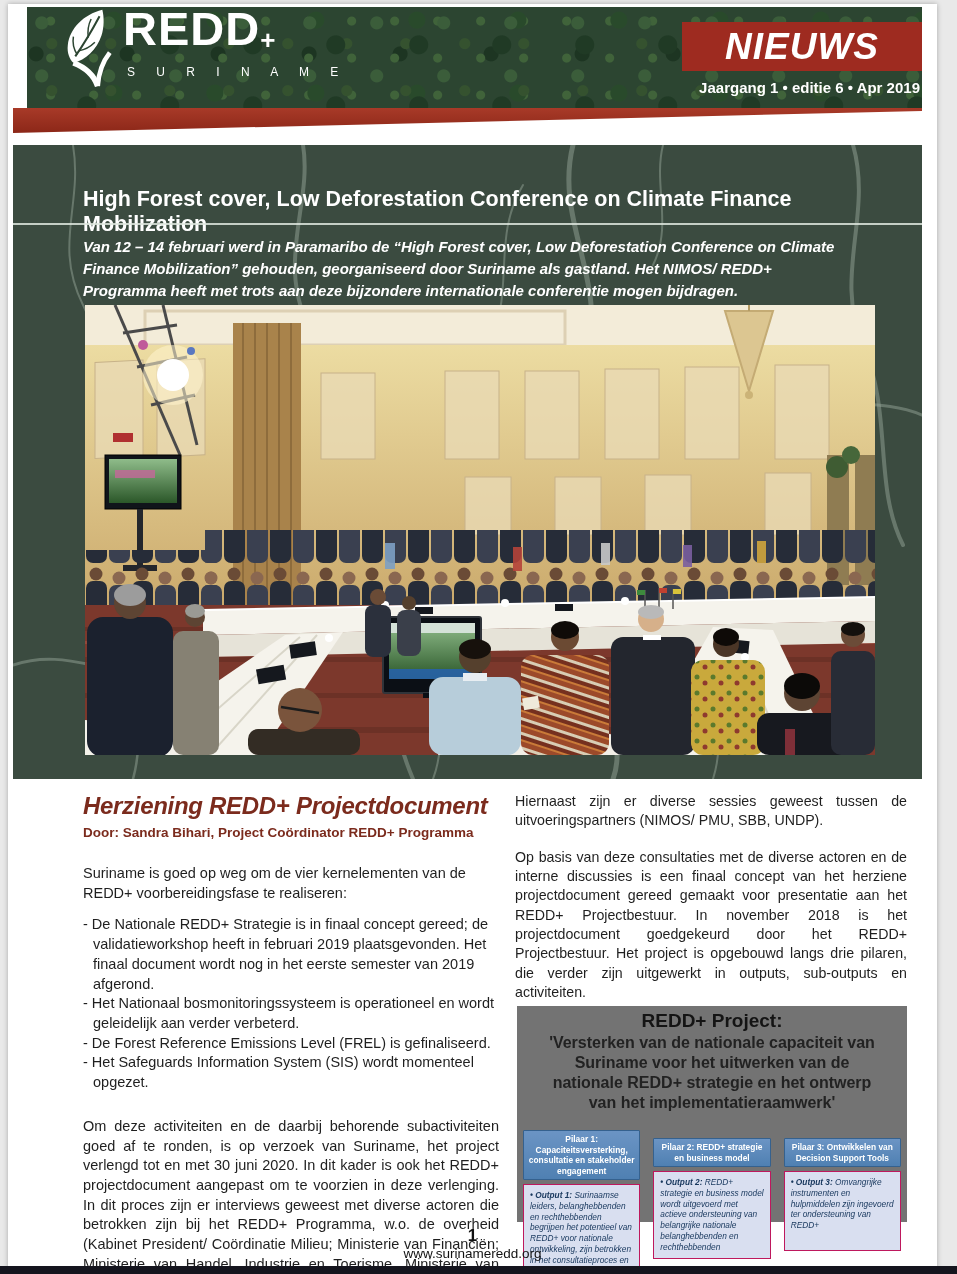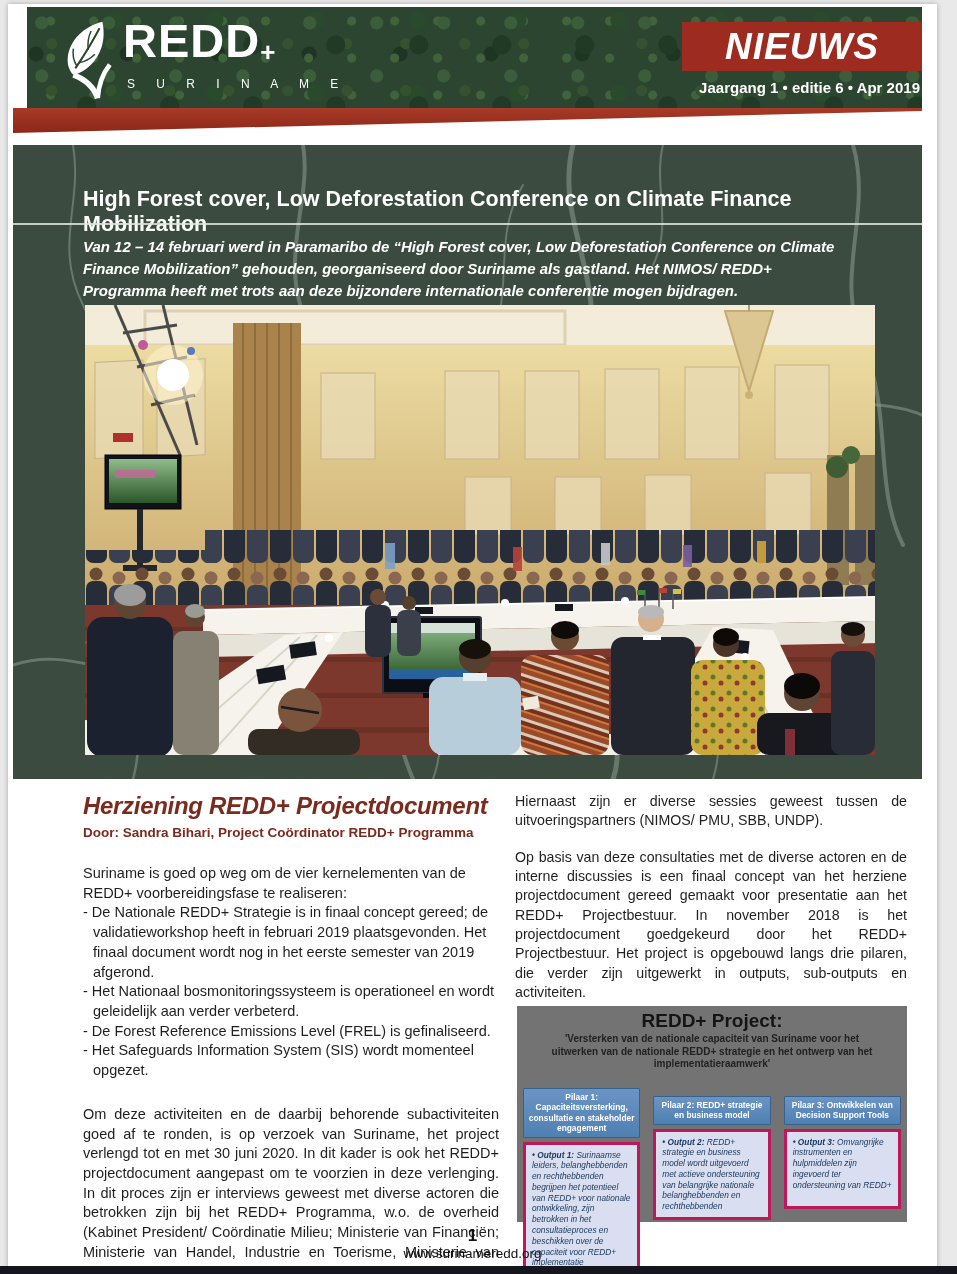--- a/index.html
+++ b/index.html
@@ -12,21 +12,21 @@
   .forest-header { position:absolute; left:19px; top:3px; width:895px; height:101px;
     background-color:#2c4531;
     background-image:
       radial-gradient(circle at 22% 30%, #3b5d3a 0 6px, rgba(0,0,0,0) 7px),
       radial-gradient(circle at 72% 62%, #203a25 0 9px, rgba(0,0,0,0) 10px),
       radial-gradient(circle at 42% 78%, #35522f 0 5px, rgba(0,0,0,0) 6px),
       radial-gradient(circle at 86% 18%, #294a2b 0 8px, rgba(0,0,0,0) 9px),
       radial-gradient(circle at 55% 38%, #40633a 0 4px, rgba(0,0,0,0) 5px),
       radial-gradient(circle at 10% 70%, #1d3522 0 7px, rgba(0,0,0,0) 8px);
     background-size:67px 53px, 83px 61px, 59px 47px, 101px 73px, 43px 37px, 91px 67px; }
-  .logo { position:absolute; left:38px; top:12px; display:flex; align-items:flex-start; }
+  .logo { position:absolute; left:38px; top:0; display:flex; align-items:flex-start; }
   .logo-leaf { width:56px; height:80px; margin-right:2px; }
   .logo-word { color:#fff; font-weight:bold; font-size:47px; line-height:44px; letter-spacing:1px; }
   .logo-plus { font-size:26px; vertical-align:-4px; }
   .logo-sub { color:#fff; font-size:12px; letter-spacing:9px; margin-top:3px; margin-left:4px; }
   .nieuws-box { position:absolute; right:0; top:15px; width:240px; height:49px;
     background:#9e2b20; display:flex; align-items:center; justify-content:center; }
   .nieuws-box span { color:#fff; font-style:italic; font-weight:bold; font-size:37px; letter-spacing:1px; }
   .issue-line { position:absolute; right:2px; top:72px; color:#fff; font-weight:bold; font-size:15px; }
 
   .wedge { position:absolute; left:5px; top:104px; width:909px; height:25px;
@@ -48,37 +48,37 @@
     background:#d8c08a; overflow:hidden; }
 
   
   .col { position:absolute; font-size:14.5px; line-height:1.36; color:#1f1f1f; }
   .col-left  { left:75px;  top:786px; width:416px; }
   .col-right { left:507px; top:788px; width:392px; font-size:14.2px; }
   .art-heading { color:#7b2b1d; font-weight:bold; font-style:italic; font-size:24px; letter-spacing:-.3px; }
   .art-byline  { color:#7b2b1d; font-weight:bold; font-size:13.5px; margin-top:1px; }
   .para { text-align:justify; margin-top:17px; }
   .para.first { margin-top:20px; }
-  .bullets { margin-top:0; }
+  .bullets { margin-top:12px; }
   .bullet { padding-left:10px; text-indent:-10px; text-align:left; }
 
   
   .diagram { position:absolute; left:509px; top:1002px; width:390px; height:216px;
     background:#737373; padding:4px 6px 6px; }
   .diag-title { text-align:center; font-weight:bold; font-size:19px; color:#141414; }
   .diag-sub { margin:1px auto 0; width:340px; text-align:center; font-weight:bold;
-    font-size:10px; line-height:1.25; color:#222; }
+    font-size:16px; line-height:1.25; color:#222; }
   .pillars { display:flex; gap:13px; margin-top:17px; align-items:flex-start; }
   .pillar { flex:1; display:flex; flex-direction:column; }
   .p-head { background:linear-gradient(#6b94c4,#4f80b2); border:1px solid #35618e;
     color:#fff; font-weight:bold; font-size:8.4px; line-height:1.25; text-align:center;
     padding:3px 4px; border-radius:1px; display:flex; align-items:center; justify-content:center; }
   .pillar:nth-child(1) .p-head { min-height:40px; }
   .pillar:nth-child(2) .p-head, .pillar:nth-child(3) .p-head { min-height:28px; margin-top:8px; }
-  .p-body { background:#d9dff0; border:3px solid #be185d; margin-top:4px;
+  .p-body { background:#d9dff0; border:1px solid #be185d; margin-top:4px;
     padding:5px 6px; font-size:8.3px; line-height:1.3; font-style:italic; color:#16365c; }
   .pillar:nth-child(1) .p-body { min-height:104px; }
   .pillar:nth-child(2) .p-body { min-height:88px; }
   .pillar:nth-child(3) .p-body { min-height:80px; }
   .p-body b { font-weight:bold; }
 
   
   .page-num { position:absolute; left:0; top:1222px; width:100%; text-align:center;
     font-weight:bold; font-size:17px; color:#111; }
   .website { position:absolute; left:0; top:1242px; width:100%; text-align:center;

